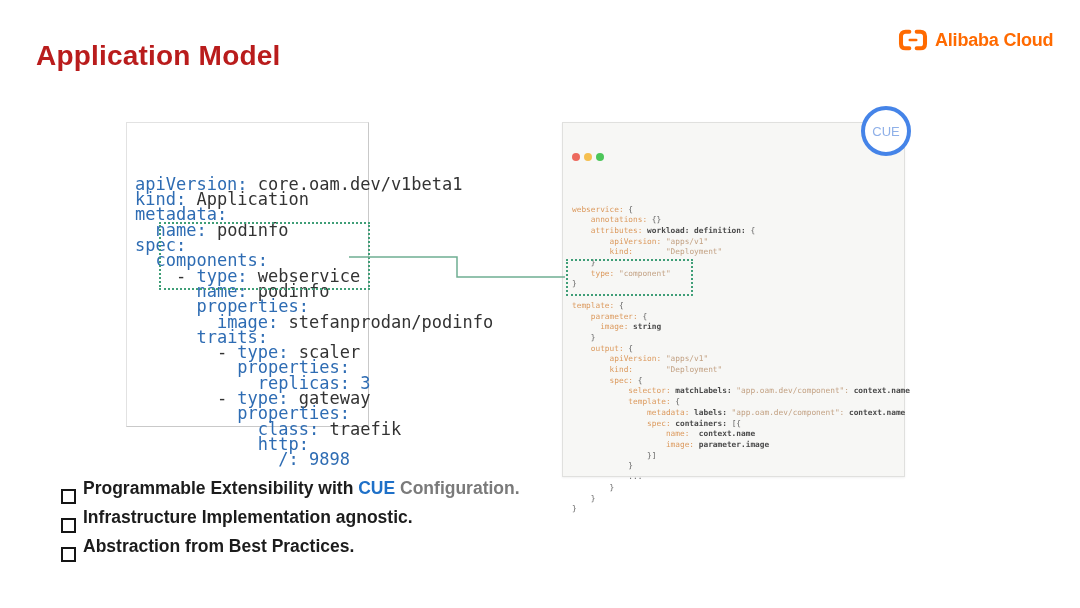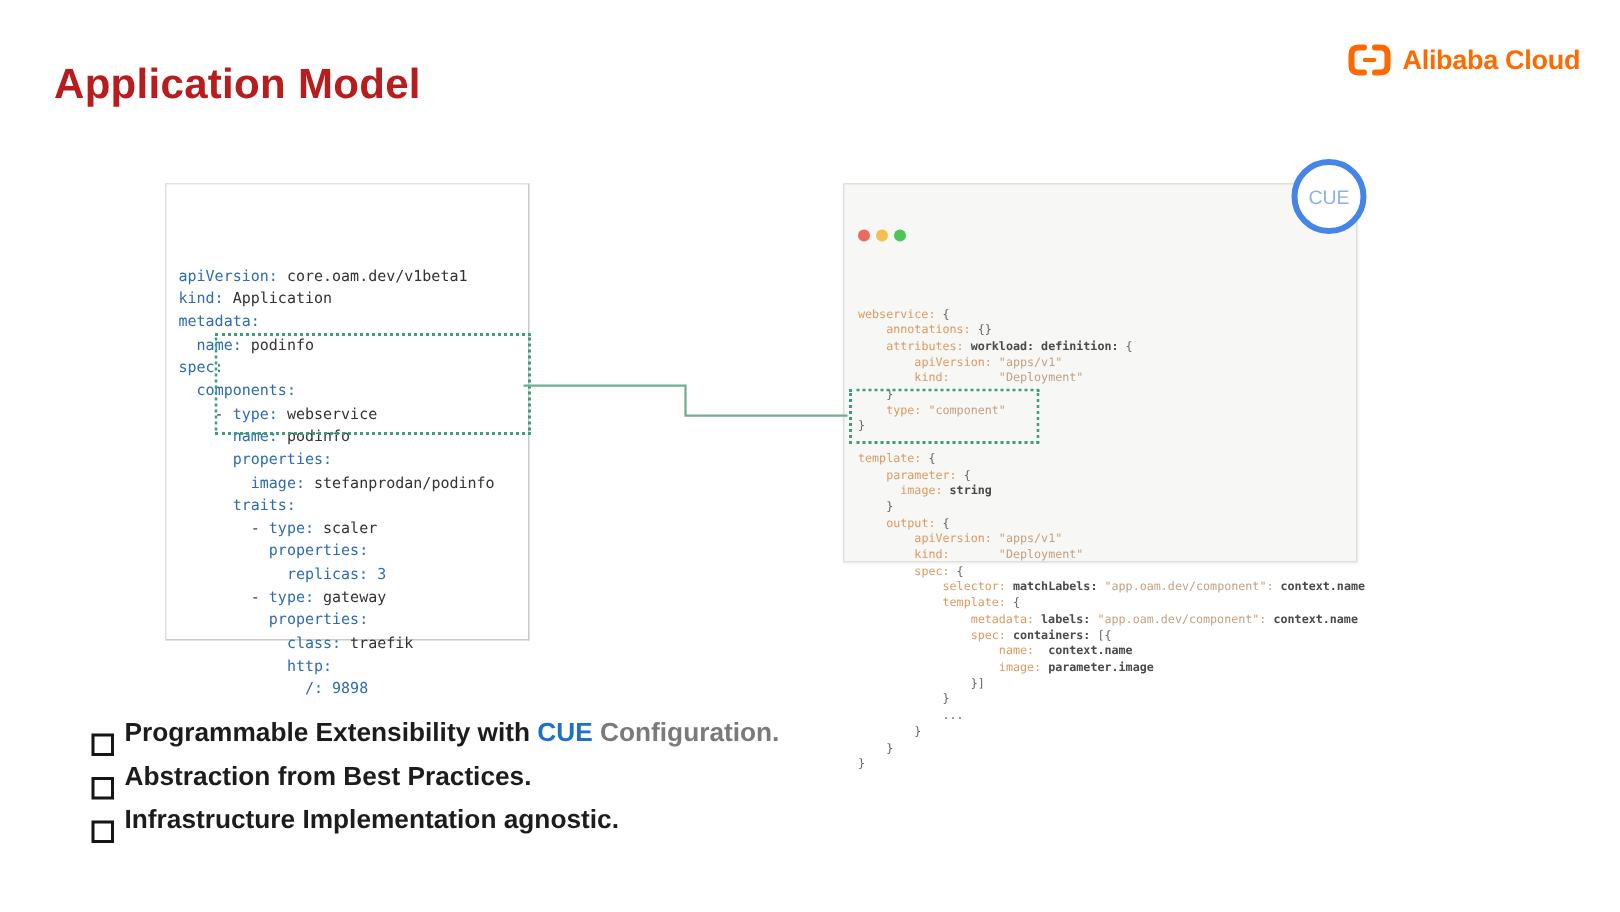--- a/index.html
+++ b/index.html
@@ -8,25 +8,25 @@
 
   
   .page-title{position:absolute;left:36px;top:40px;font-size:28px;font-weight:600;
               color:#b91c1c;letter-spacing:0.2px;}
 
   
   .logo{position:absolute;left:897px;top:28px;display:flex;align-items:center;gap:6px;}
   .logo-text{color:#ff6a00;font-weight:bold;font-size:18px;letter-spacing:-0.2px;}
 
   
-  .yaml-block{position:absolute;left:110px;top:122px;width:243px;height:305px;background:#ffffff;
+  .yaml-block{position:absolute;left:126px;top:122px;width:243px;height:305px;background:#ffffff;
               border:1px solid #e2e2e2;border-right-color:#c9c9c9;border-bottom-color:#c9c9c9;
               padding:8px 15px 0 8px;box-sizing:border-box;font-family:"DejaVu Sans Mono",monospace;
-              font-size:10px;line-height:15.3px;white-space:pre;}
-  .cue-block{position:absolute;left:562px;top:122px;width:343px;height:253px;background:#f7f7f5;
+              font-size:17px;line-height:15.3px;white-space:pre;}
+  .cue-block{position:absolute;left:562px;top:122px;width:343px;height:355px;background:#f7f7f5;
              border:1px solid #e0e0de;padding:8px 0 0 9px;box-sizing:border-box;
              font-family:"DejaVu Sans Mono",monospace;font-size:7.8px;line-height:10.7px;
              white-space:pre;box-shadow:0 1px 2px rgba(0,0,0,0.06);}
   .cl{white-space:pre;}
 
   
   .k{color:#2e6cb3;}        
   .v{color:#333333;}        
   .num{color:#2e6cb3;}      
   .ok{color:#dc9a5e;}       
@@ -102,23 +102,23 @@
 
   <div class="cue-badge">CUE</div>
 
   <div class="bullets">
     <div class="bullet-row">
       <span class="checkbox"></span>
       <span><span class="seg-dark">Programmable Extensibility with </span><span class="seg-blue">CUE</span><span class="seg-gray"> Configuration.</span></span>
     </div>
     <div class="bullet-row">
       <span class="checkbox"></span>
-      <span><span class="seg-dark">Abstraction from Best Practices.</span></span>
+      <span><span class="seg-dark">Infrastructure Implementation agnostic.</span></span>
     </div>
     <div class="bullet-row">
       <span class="checkbox"></span>
-      <span><span class="seg-dark">Infrastructure Implementation agnostic.</span></span>
+      <span><span class="seg-dark">Abstraction from Best Practices.</span></span>
     </div>
   </div>
 
   <div class="watermark">@稀土掘金技术社区</div>
 
 </div>
 
 </body></html>

